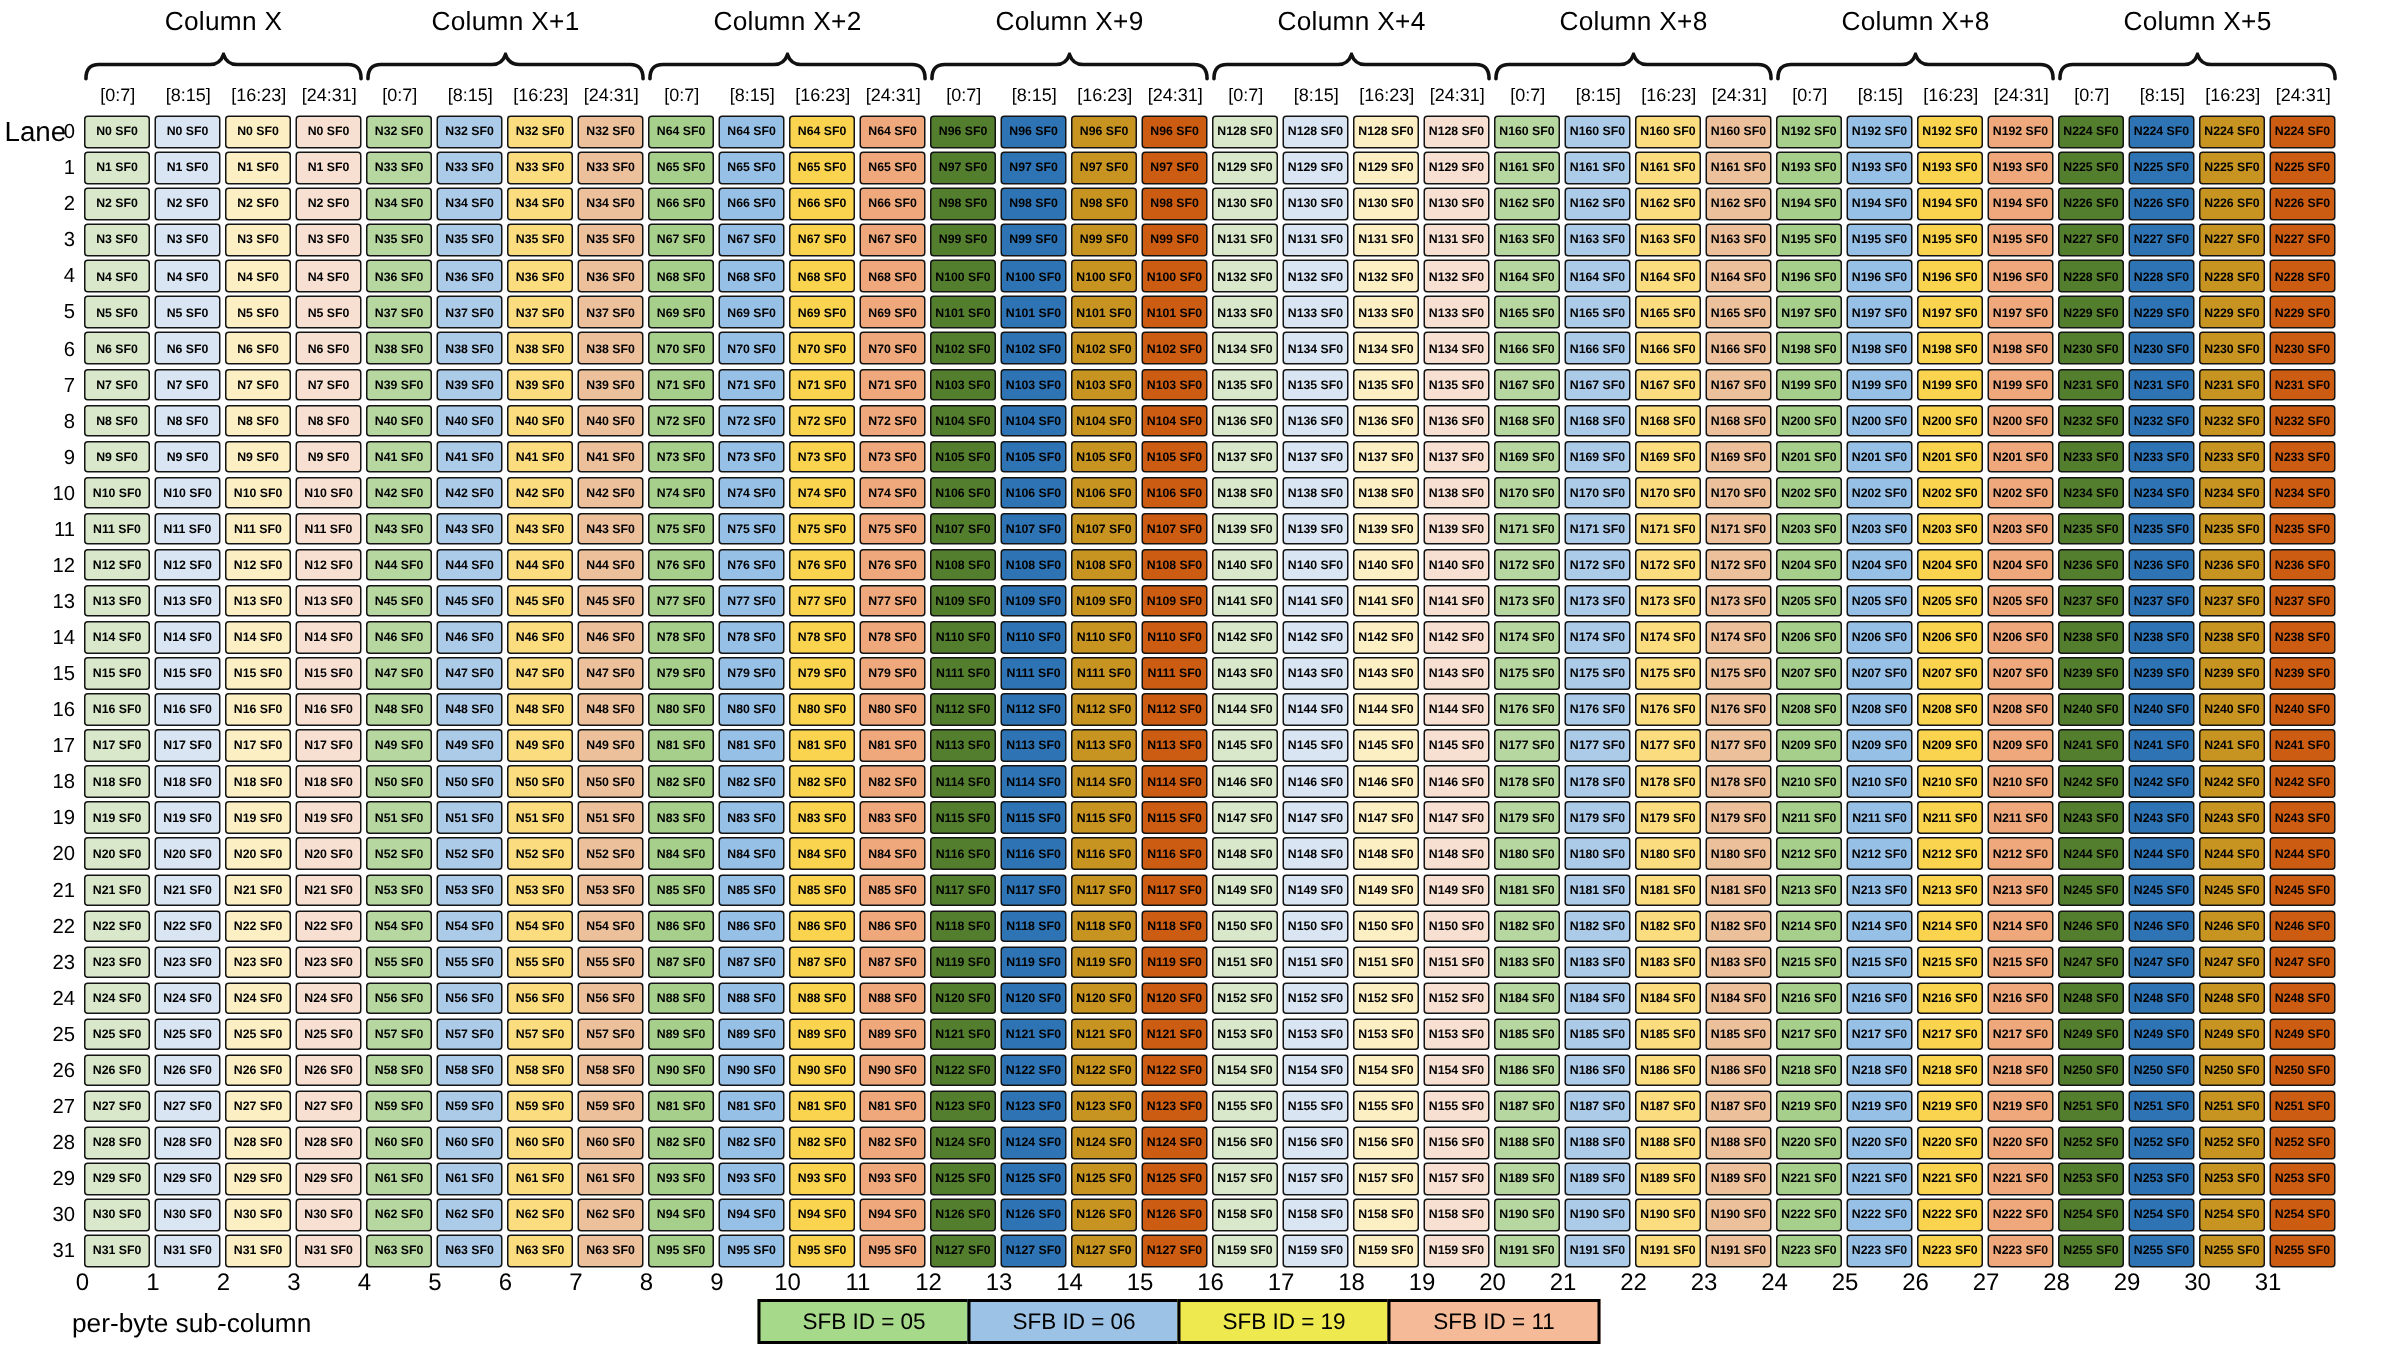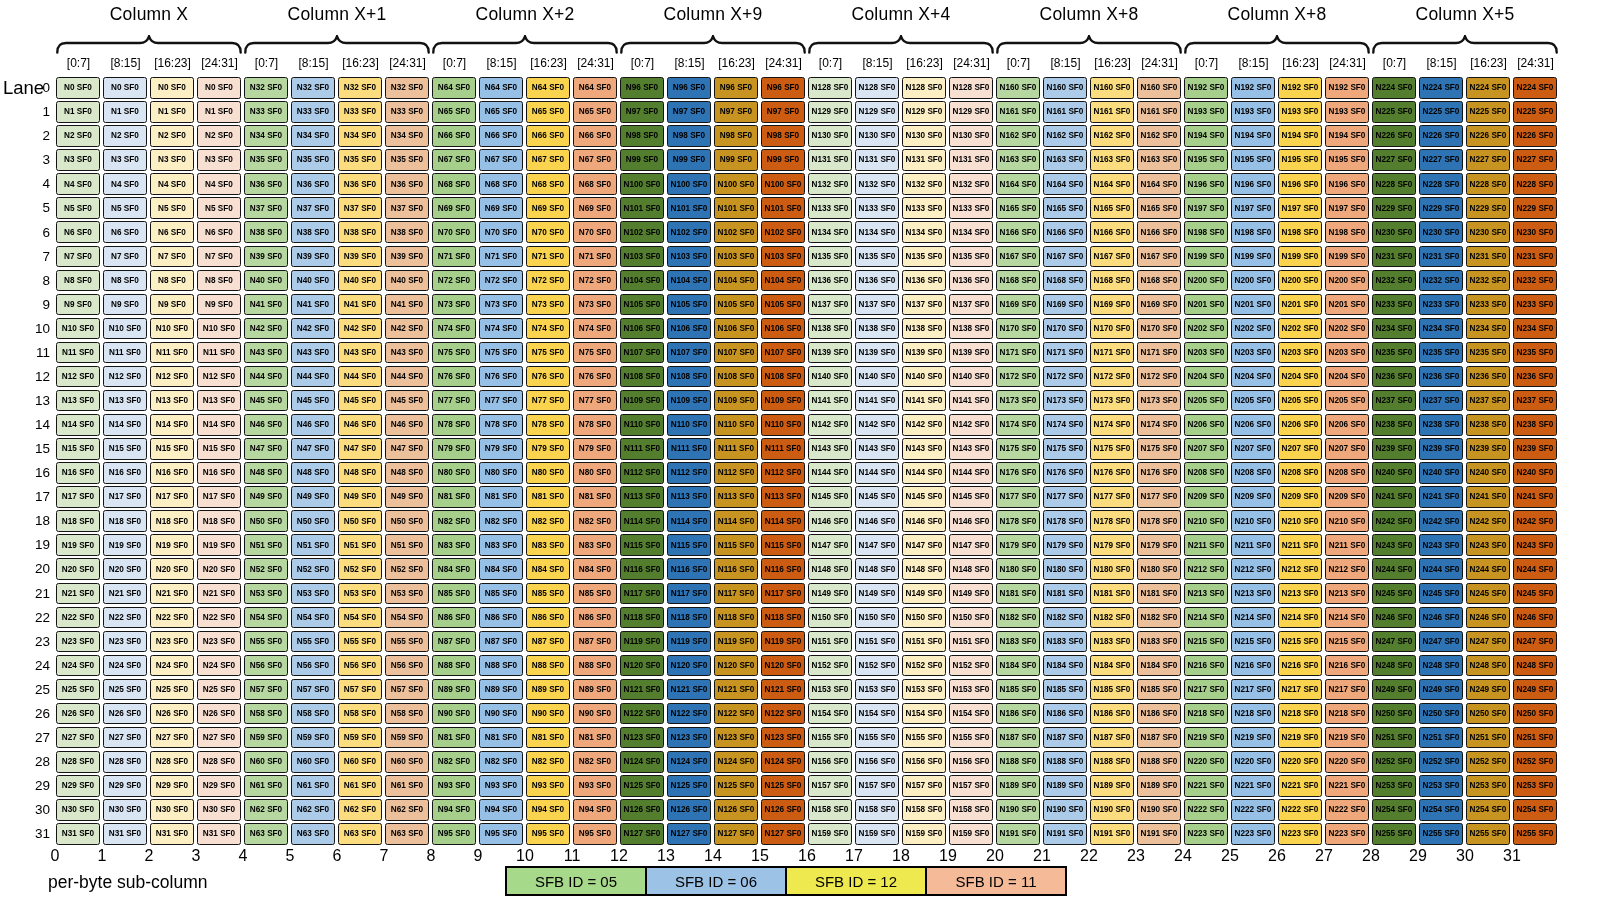--- a/index.html
+++ b/index.html
@@ -1188,19 +1188,19 @@
   <div class="axis-label" style="left:48px;top:872px;">per-byte sub-column</div>
 
   <div id="legend-layer">
       <div class="legend-box" style="left: 505px; top: 866px; width: 142px; height: 30px; background: rgb(166, 217, 138);">
         <span>SFB ID = 05</span>
       </div>
       <div class="legend-box" style="left: 645px; top: 866px; width: 142px; height: 30px; background: rgb(156, 195, 230);">
         <span>SFB ID = 06</span>
       </div>
       <div class="legend-box" style="left: 785px; top: 866px; width: 142px; height: 30px; background: rgb(238, 233, 79);">
-        <span>SFB ID = 12</span>
+        <span>SFB ID = 19</span>
       </div>
       <div class="legend-box" style="left: 925px; top: 866px; width: 142px; height: 30px; background: rgb(245, 187, 152);">
         <span>SFB ID = 11</span>
       </div>
     </div>
 </div>
 
 </body></html>

